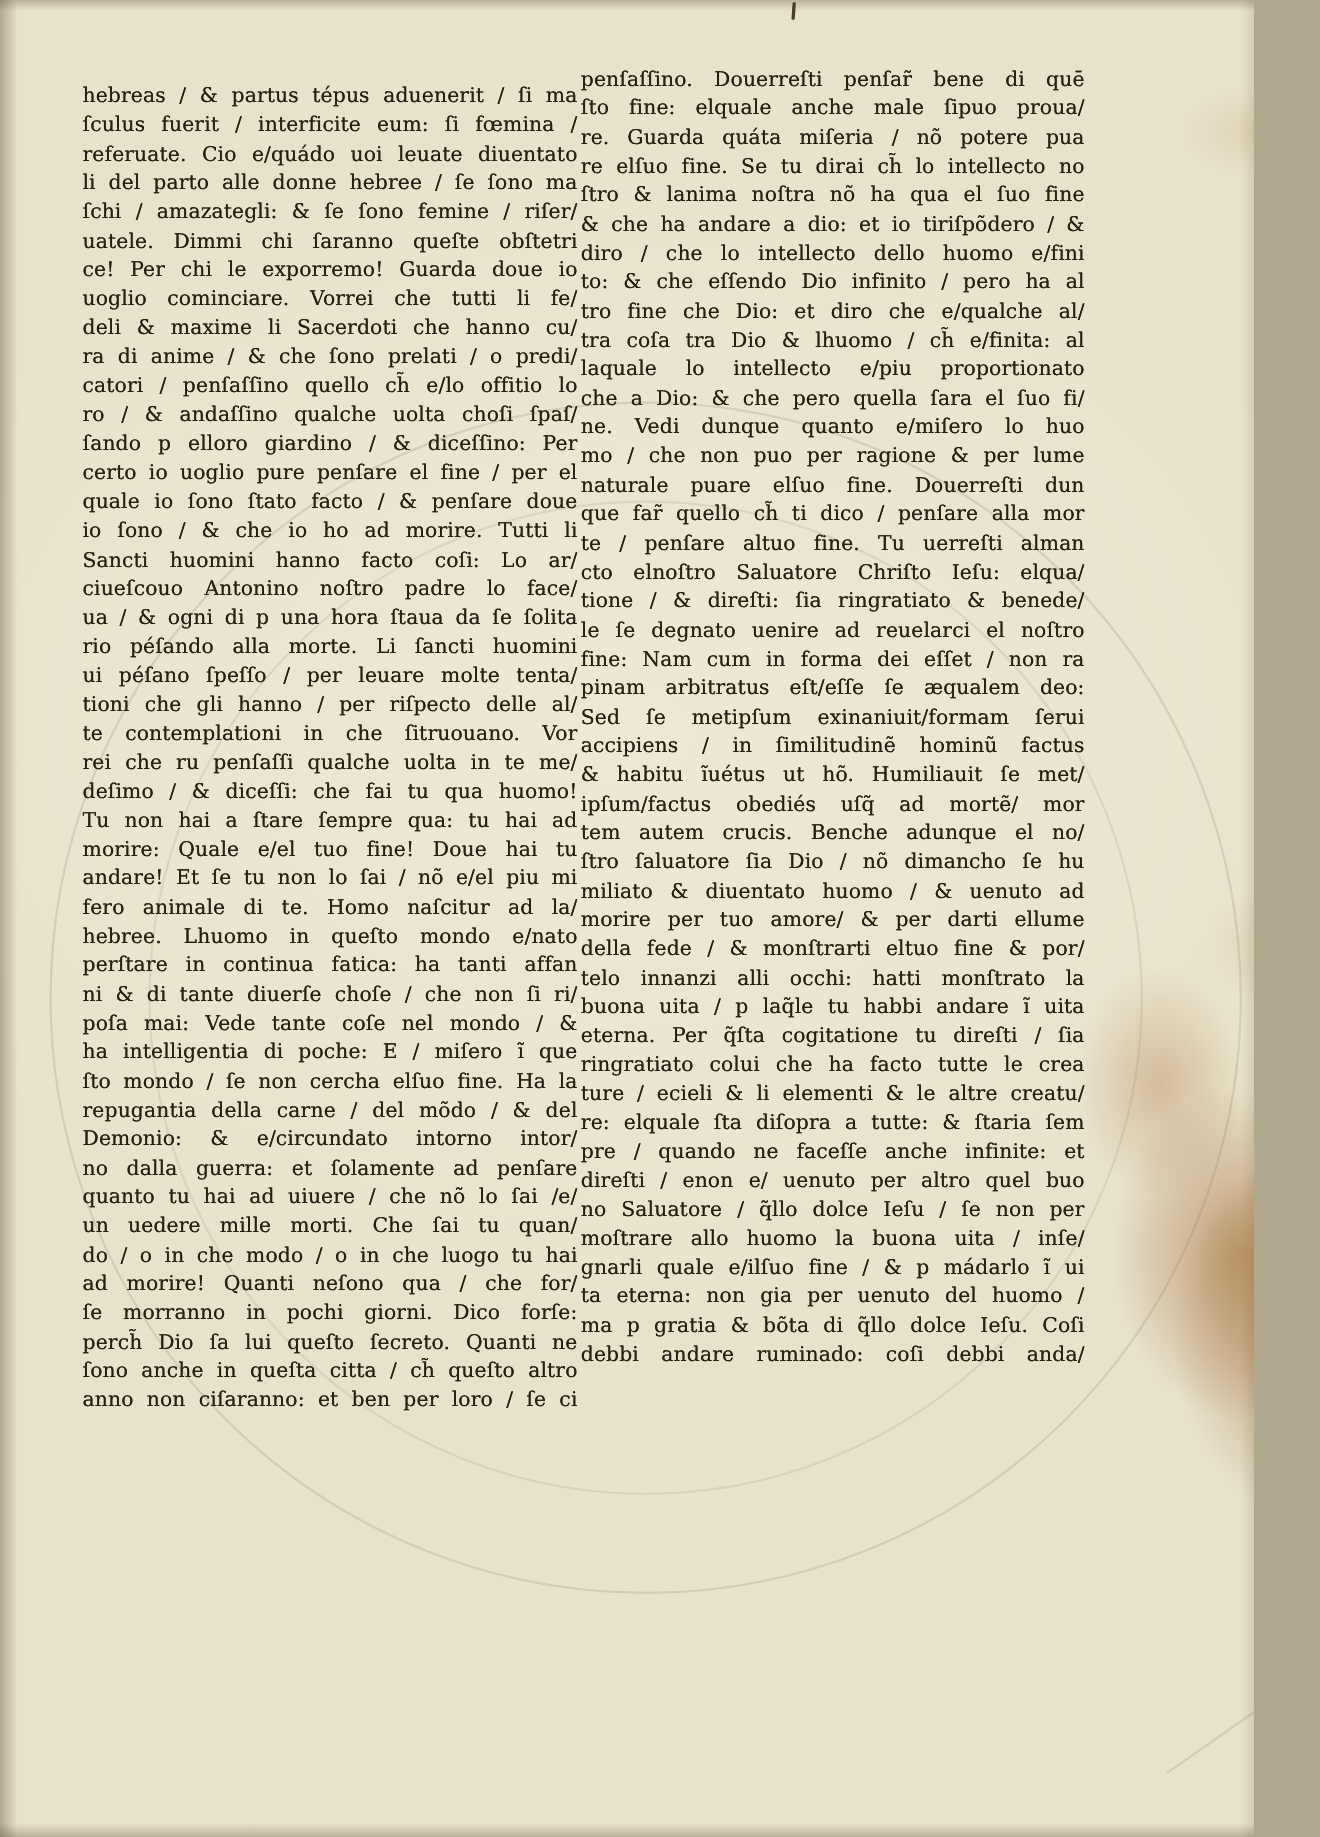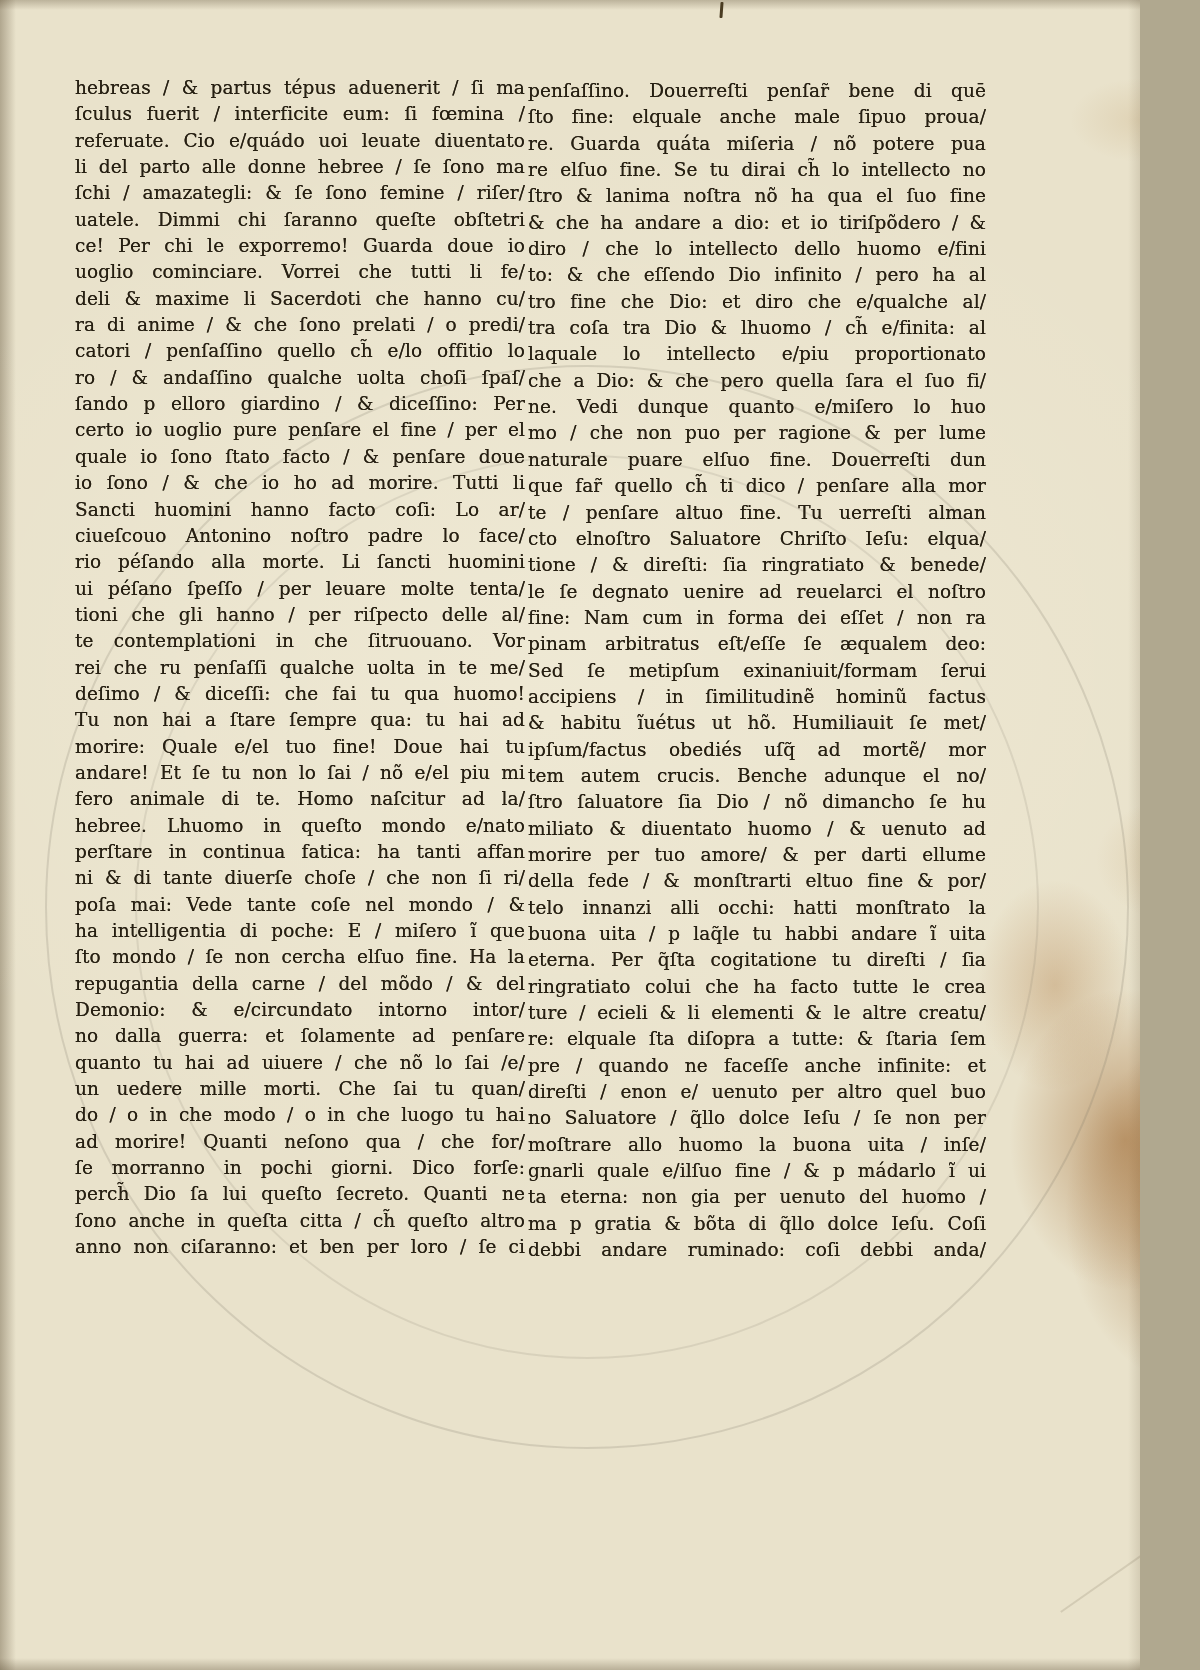--- a/index.html
+++ b/index.html
@@ -36,21 +36,21 @@
     background:#4a3c22;transform:rotate(4deg);border-radius:1px;
   }
   .col{
     position:absolute;
     color:#261f12;
     font-size:18.5px;
     text-shadow:0 0 0.5px rgba(38,31,18,.85);
     letter-spacing:.1px;
   }
   .col-left {left:75px; top:75px; width:450px;}
-  .col-right{left:528px;top:78px; width:458px;}
+  .col-right{left:528px;top:60px; width:458px;}
   .tl{
     height:26.35px;line-height:26.35px;
     white-space:nowrap;overflow:hidden;
     text-align:justify;text-align-last:justify;
   }
 </style>
 </head>
 <body>
 
 <div id="scan">
@@ -71,20 +71,21 @@
       <div class="tl">deli &amp; maxime li Sacerdoti che hanno cu/</div>
       <div class="tl">ra di anime / &amp; che ſono prelati / o predi/</div>
       <div class="tl">catori / penſaſſino quello ch̃ e/lo offitio lo</div>
       <div class="tl">ro / &amp; andaſſino qualche uolta choſi ſpaſ/</div>
       <div class="tl">ſando p elloro giardino / &amp; diceſſino: Per</div>
       <div class="tl">certo io uoglio pure penſare el fine / per el</div>
       <div class="tl">quale io ſono ſtato facto / &amp; penſare doue</div>
       <div class="tl">io ſono / &amp; che io ho ad morire. Tutti li</div>
       <div class="tl">Sancti huomini hanno facto coſi: Lo ar/</div>
       <div class="tl">ciueſcouo Antonino noſtro padre lo face/</div>
+      <div class="tl">ua / &amp; ogni di p una hora ſtaua da ſe ſolita</div>
       <div class="tl">rio péſando alla morte. Li ſancti huomini</div>
       <div class="tl">ui péſano ſpeſſo / per leuare molte tenta/</div>
       <div class="tl">tioni che gli hanno / per riſpecto delle al/</div>
       <div class="tl">te contemplationi in che ſitruouano. Vor</div>
       <div class="tl">rei che ru penſaſſi qualche uolta in te me/</div>
       <div class="tl">deſimo / &amp; diceſſi: che fai tu qua huomo!</div>
       <div class="tl">Tu non hai a ſtare ſempre qua: tu hai ad</div>
       <div class="tl">morire: Quale e/el tuo fine! Doue hai tu</div>
       <div class="tl">andare! Et ſe tu non lo ſai / nõ e/el piu mi</div>
       <div class="tl">fero animale di te. Homo naſcitur ad la/</div>

